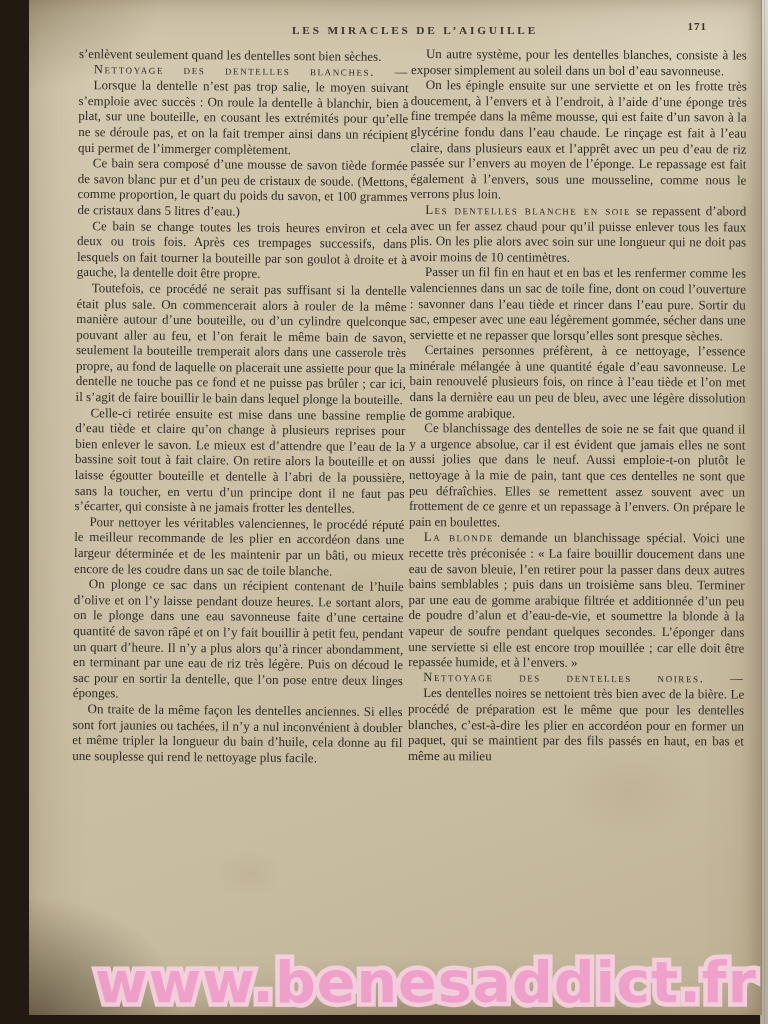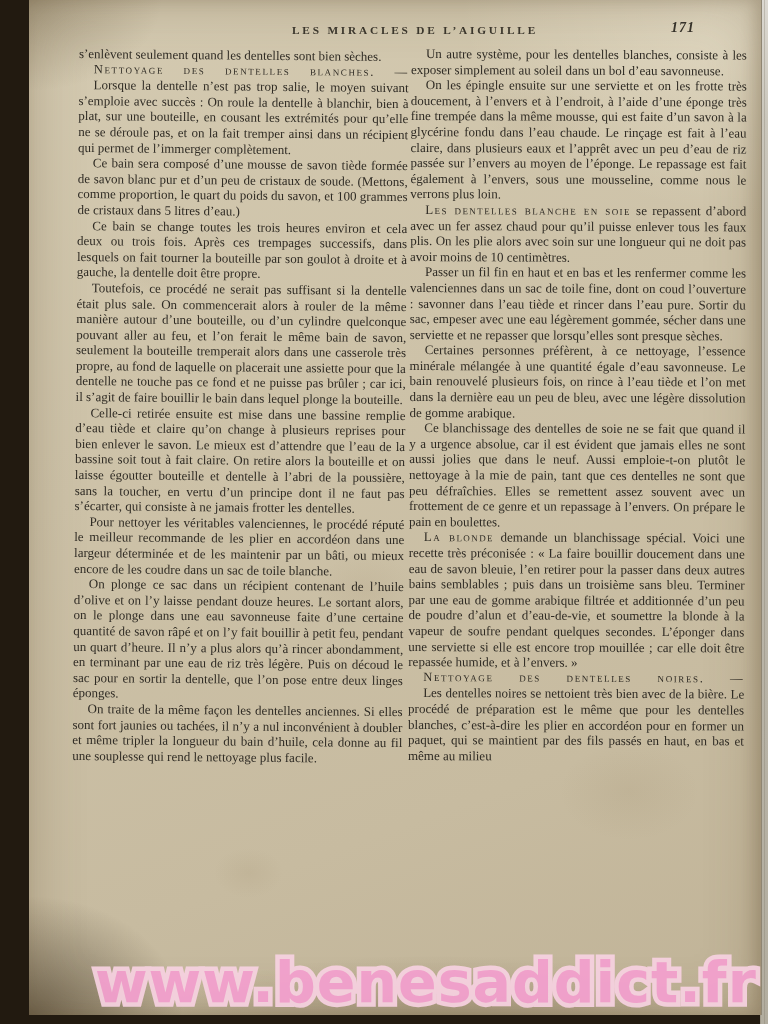--- a/index.html
+++ b/index.html
@@ -44,22 +44,22 @@
 
   .content { position: absolute; inset: 0; padding: 20px 10px 0 50px; }
 
   .running-head { position: relative; height: 22px; }
   .running-title {
     position: absolute; left: 50%; top: 4px; transform: translateX(-50%);
     font-size: 11.3px; font-weight: bold; letter-spacing: 2.8px;
     color: #3b362c; white-space: nowrap;
   }
   .page-number {
-    position: absolute; right: 56px; top: 0;
-    font-size: 14px; font-weight: bold; color: #36322a; letter-spacing: 1px; font-style: italic;
+    position: absolute; right: 44px; top: 0;
+    font-size: 11px; font-weight: bold; color: #36322a; letter-spacing: 1px;
   }
 
   .columns { display: flex; gap: 2px; margin-top: 4px; }
   .col { color: #2f2b24; font-size: 13px; line-height: 15.6px; text-align: justify;
          hyphens: auto; -webkit-hyphens: auto; }
   .col.left  { width: 330px; transform: rotate(0.55deg); transform-origin: top left; }
   .col.right { width: 336px; transform: rotate(0.25deg); transform-origin: top left; }
 
   .para { margin: 0; text-indent: 15px; }
   .para.cont { text-indent: 0; }

